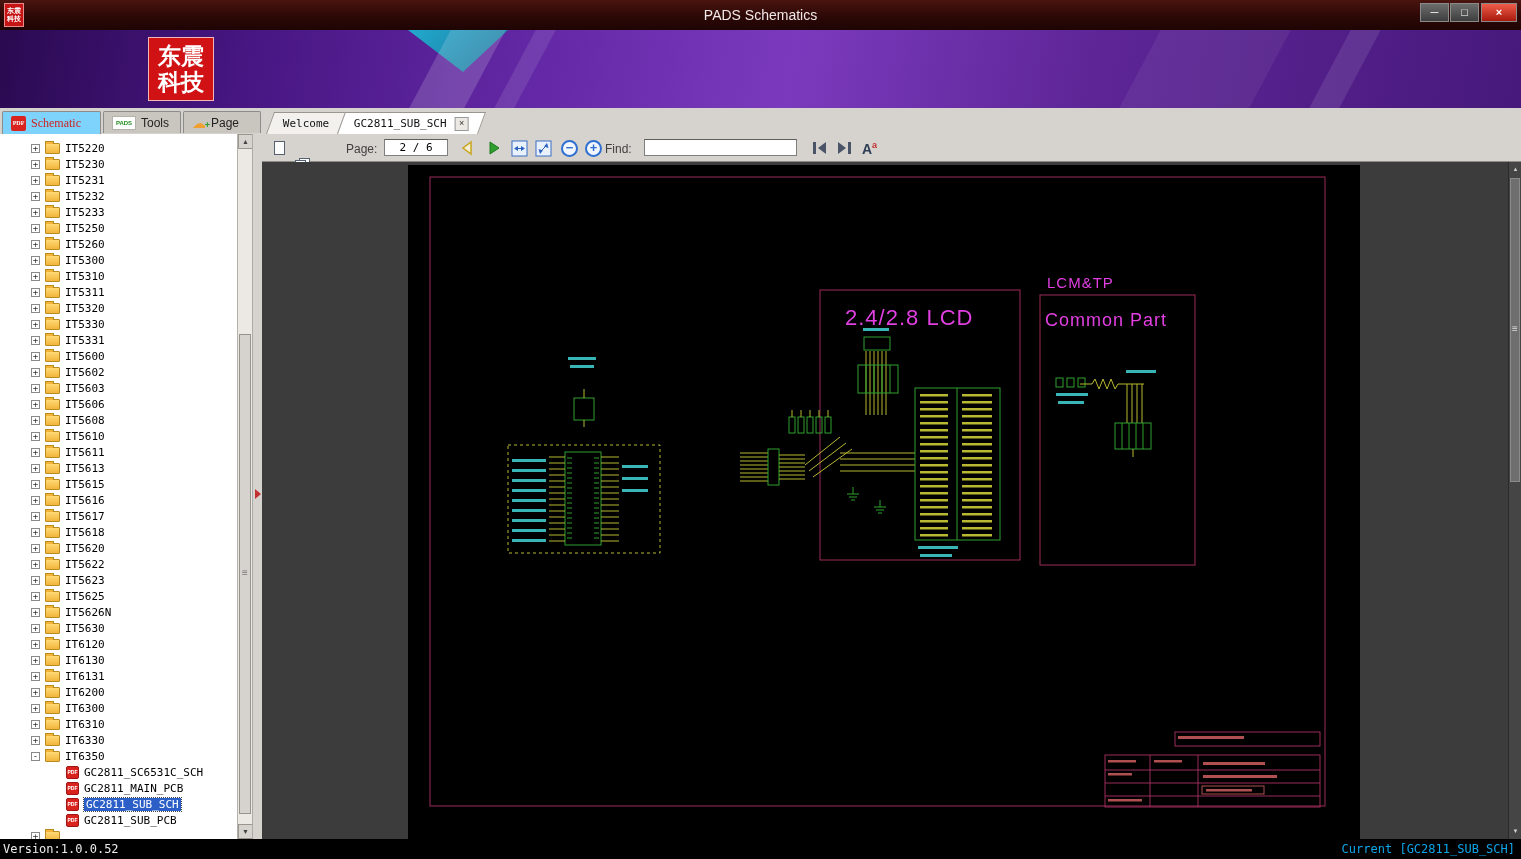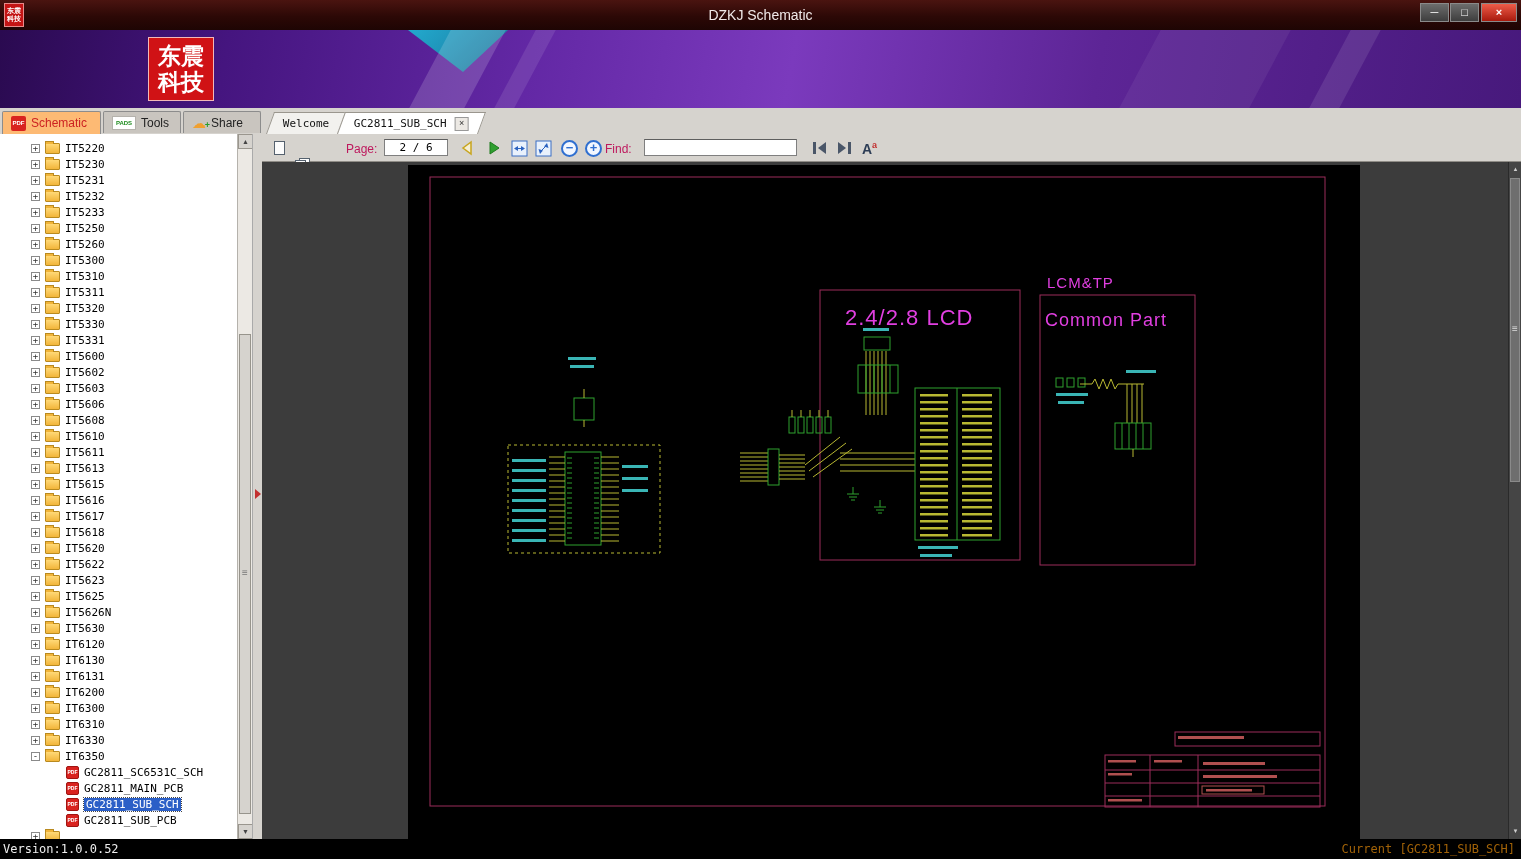--- a/index.html
+++ b/index.html
@@ -37,21 +37,21 @@
   .app-name{position:absolute;left:230px;top:16px;font-size:38px;font-weight:bold;color:#fff;
             letter-spacing:1px;text-shadow:2px 3px 4px rgba(0,0,0,0.55);}
   .tagline{position:absolute;right:112px;top:22px;font-size:28px;color:#f4f0fa;
            text-shadow:1px 2px 3px rgba(0,0,0,0.6);}
 
   
   .topbar{position:absolute;left:0;top:108px;width:1521px;height:26px;background:#d6d3ce;}
   .lefttab{position:absolute;top:3px;height:22px;box-sizing:border-box;display:flex;align-items:center;
            gap:5px;padding:0 8px;font-size:12px;color:#222;background:#c9c5bf;
            border:1px solid #8c8c8c;border-bottom:none;border-radius:2px 2px 0 0;}
-  .lefttab.active{background:#fdba74;color:#cc2222;height:23px;}
+  .lefttab.active{background:#7dd3fc;color:#cc2222;height:23px;font-family:Liberation Serif, serif;}
   #tab-schematic{left:2px;width:99px;}
   #tab-layout{left:103px;width:78px;}
   #tab-share{left:183px;width:78px;}
   .pdficon{width:15px;height:15px;background:#d9231f;border-radius:2px;color:#fff;font-size:6px;
            font-weight:bold;display:flex;align-items:center;justify-content:center;flex:none;}
   .padsicon{width:24px;height:14px;background:#fff;border:1px solid #b5b2ac;color:#1d8a1d;font-size:6px;
             font-weight:bold;display:flex;align-items:center;justify-content:center;flex:none;box-sizing:border-box;}
   .cloudicon{position:relative;color:#f0a030;font-size:14px;line-height:14px;flex:none;}
   .cloudicon .plus{position:absolute;right:-4px;bottom:-2px;color:#2a9c2a;font-size:9px;font-weight:bold;font-style:normal;}
   .doctab{position:absolute;top:4px;height:22px;box-sizing:border-box;background:#f2f1ee;
@@ -60,21 +60,21 @@
   .doctab .lbl{transform:skewX(20deg);font-family:"DejaVu Sans Mono",monospace;font-size:11px;color:#111;white-space:nowrap;}
   .doctab.active{background:#fff;}
   #tab-welcome{left:270px;}
   #tab-doc{left:341px;}
   .tab-close{transform:skewX(20deg);margin-left:8px;width:12px;height:12px;border:1px solid #999;
              background:#ece9e4;font-size:9px;line-height:10px;text-align:center;color:#333;}
 
   
   .toolbar{position:absolute;left:262px;top:134px;width:1259px;height:28px;background:#d6d3ce;
            border-bottom:1px solid #8f8c86;box-sizing:border-box;}
-  .tb-label{position:absolute;top:8px;font-size:12px;color:#be185d;}
+  .tb-label{position:absolute;top:8px;font-size:12px;color:#404040;}
   #page-label{left:84px;}
   #find-label{left:343px;text-align:right;}
   .tb-input{position:absolute;top:5px;height:17px;border:1px solid #7f7f7f;border-top-color:#5e5e5e;
             background:#fff;font-family:"DejaVu Sans Mono",monospace;font-size:11px;box-sizing:border-box;padding:4px 3px;}
   #page-input{left:122px;width:64px;text-align:center;}
   #find-input{left:382px;width:153px;}
   .tb-btn{position:absolute;top:5px;width:19px;height:18px;display:flex;align-items:center;justify-content:center;}
   #pg1{left:8px;}#pg2{left:31px;}#pg3{left:54px;}
   #prevpage{left:196px;}#nextpage{left:222px;}
   #fitw{left:248px;}#fitp{left:272px;}
@@ -139,31 +139,31 @@
                  font-size:6px;line-height:13px;}
   .viewer-scroll .up{top:1px;}
   .viewer-scroll .down{bottom:1px;}
   .viewer-scroll .thumb{position:absolute;left:1px;top:16px;width:10px;height:304px;background:#6e6e6e;
                  border:1px solid #8a8a8a;box-sizing:border-box;}
   .viewer-scroll .grip{color:#ddd;}
 
   
   .statusbar{position:absolute;left:0;top:839px;width:1521px;height:20px;background:#000;}
   .status-left{position:absolute;left:3px;top:3px;font-family:"DejaVu Sans Mono",monospace;font-size:12px;color:#ededed;}
-  .status-right{position:absolute;right:6px;top:3px;font-family:"DejaVu Sans Mono",monospace;font-size:12px;color:#a16207;}
+  .status-right{position:absolute;right:6px;top:3px;font-family:"DejaVu Sans Mono",monospace;font-size:12px;color:#0ea5e9;}
 </style>
 </head>
 <body>
 
 <div class="titlebar">
   <div class="app-icon">
     <span>东震</span>
     <span>科技</span>
   </div>
-  <div class="title-text">DZKJ Schematic</div>
+  <div class="title-text">PADS Schematics</div>
   <div class="winbtn min">─</div>
   <div class="winbtn max">□</div>
   <div class="winbtn close">×</div>
 </div>
 
 <div class="banner">
   <div class="teal"></div>
   <div class="streak s1"></div>
   <div class="streak s2"></div>
   <div class="streak s3"></div>
@@ -178,21 +178,21 @@
   <div class="lefttab active" id="tab-schematic">
     <span class="pdficon">PDF</span>
     <span>Schematic</span>
   </div>
   <div class="lefttab" id="tab-layout">
     <span class="padsicon">PADS</span>
     <span>Tools</span>
   </div>
   <div class="lefttab" id="tab-share">
     <span class="cloudicon"><span>☁</span><i class="plus">+</i></span>
-    <span>Share</span>
+    <span>Page</span>
   </div>
   <div class="doctab" id="tab-welcome">
     <span class="lbl">Welcome</span>
   </div>
   <div class="doctab active" id="tab-doc">
     <span class="lbl">GC2811_SUB_SCH</span>
     <span class="tab-close">×</span>
   </div>
 </div>
 

